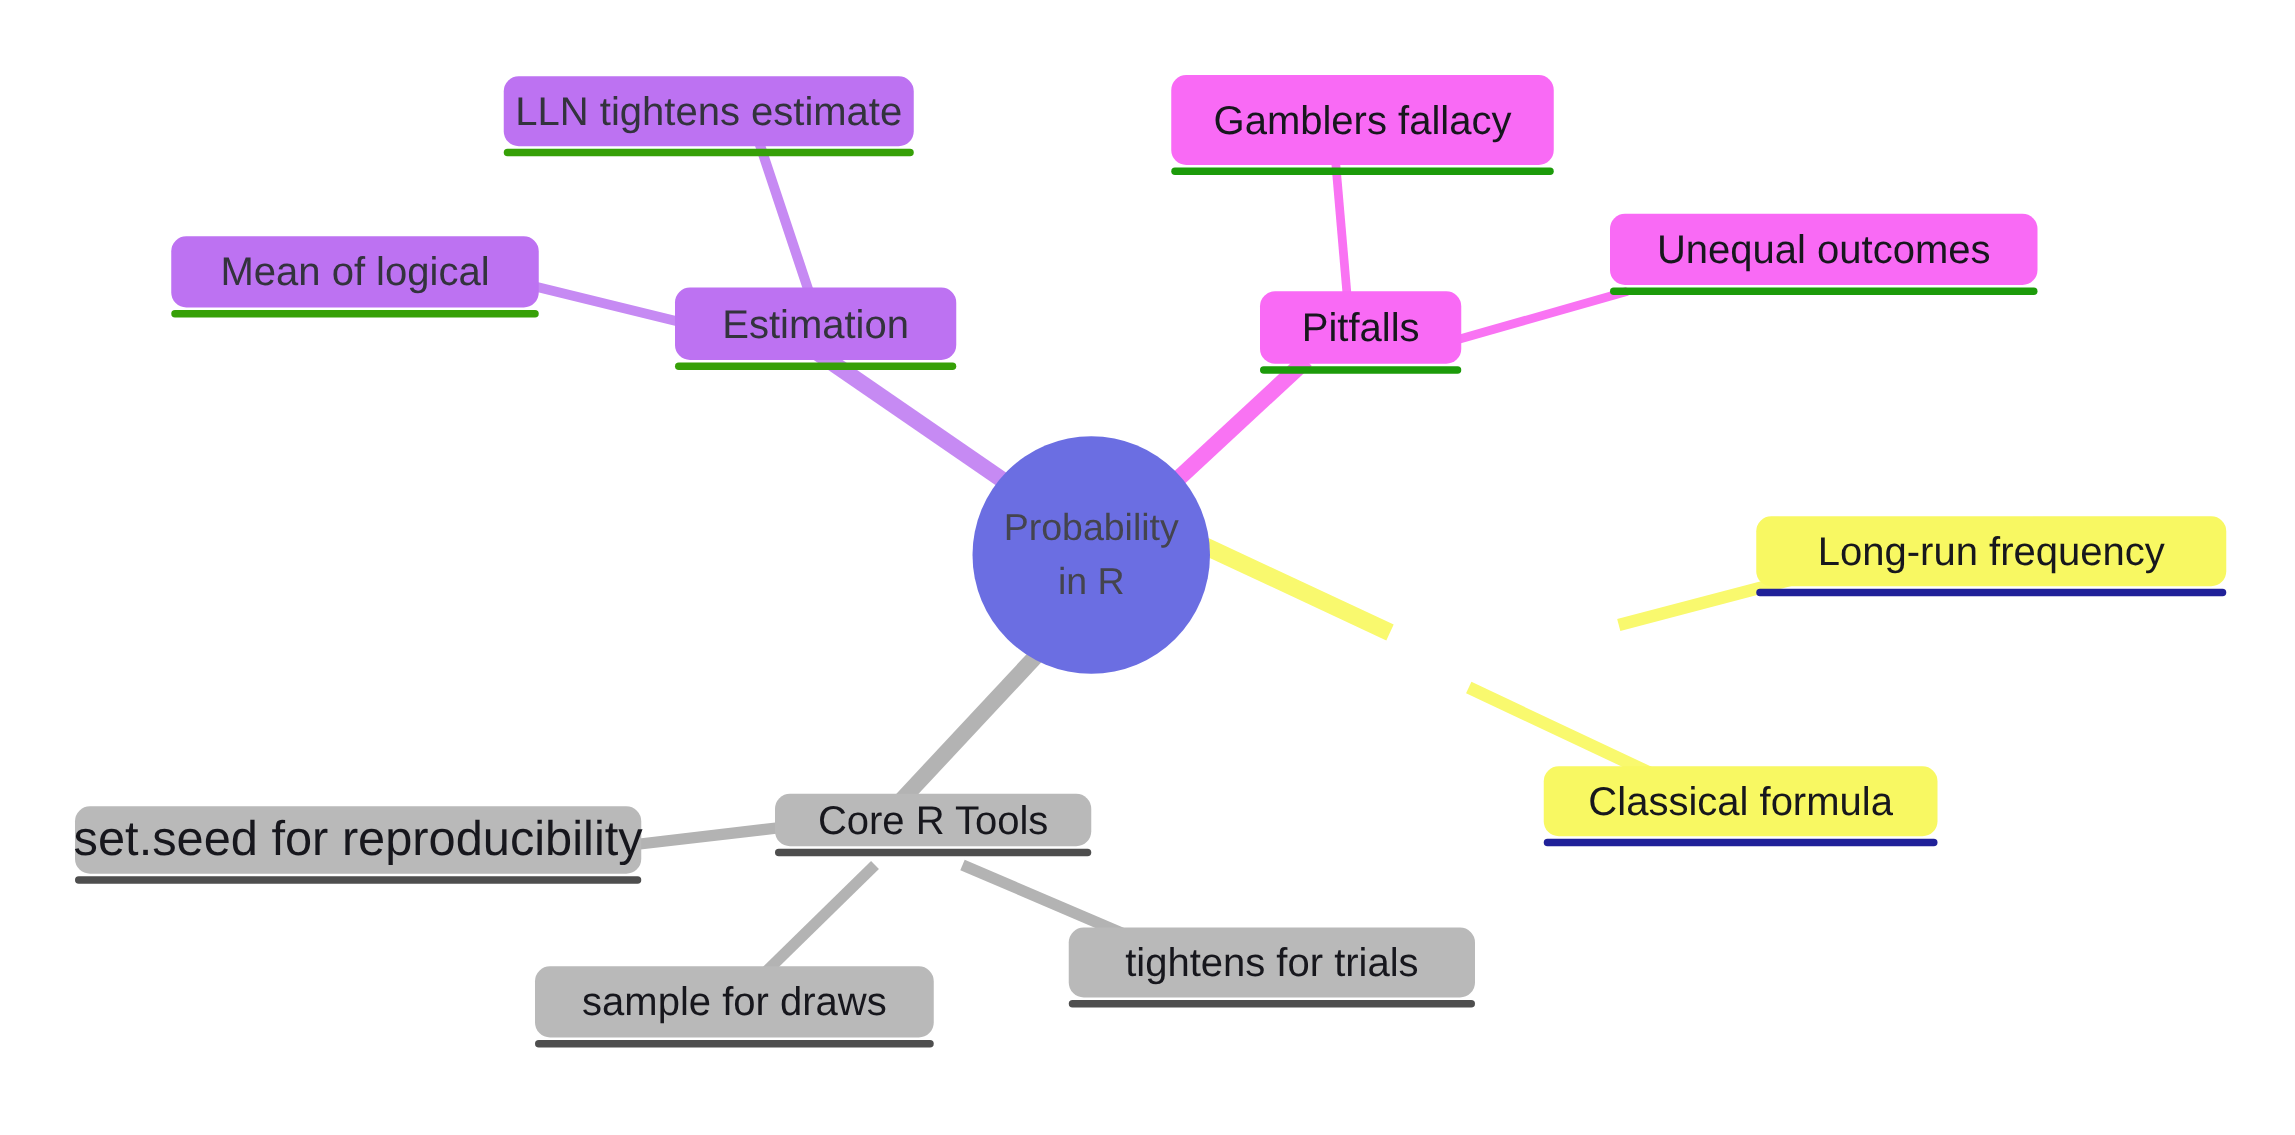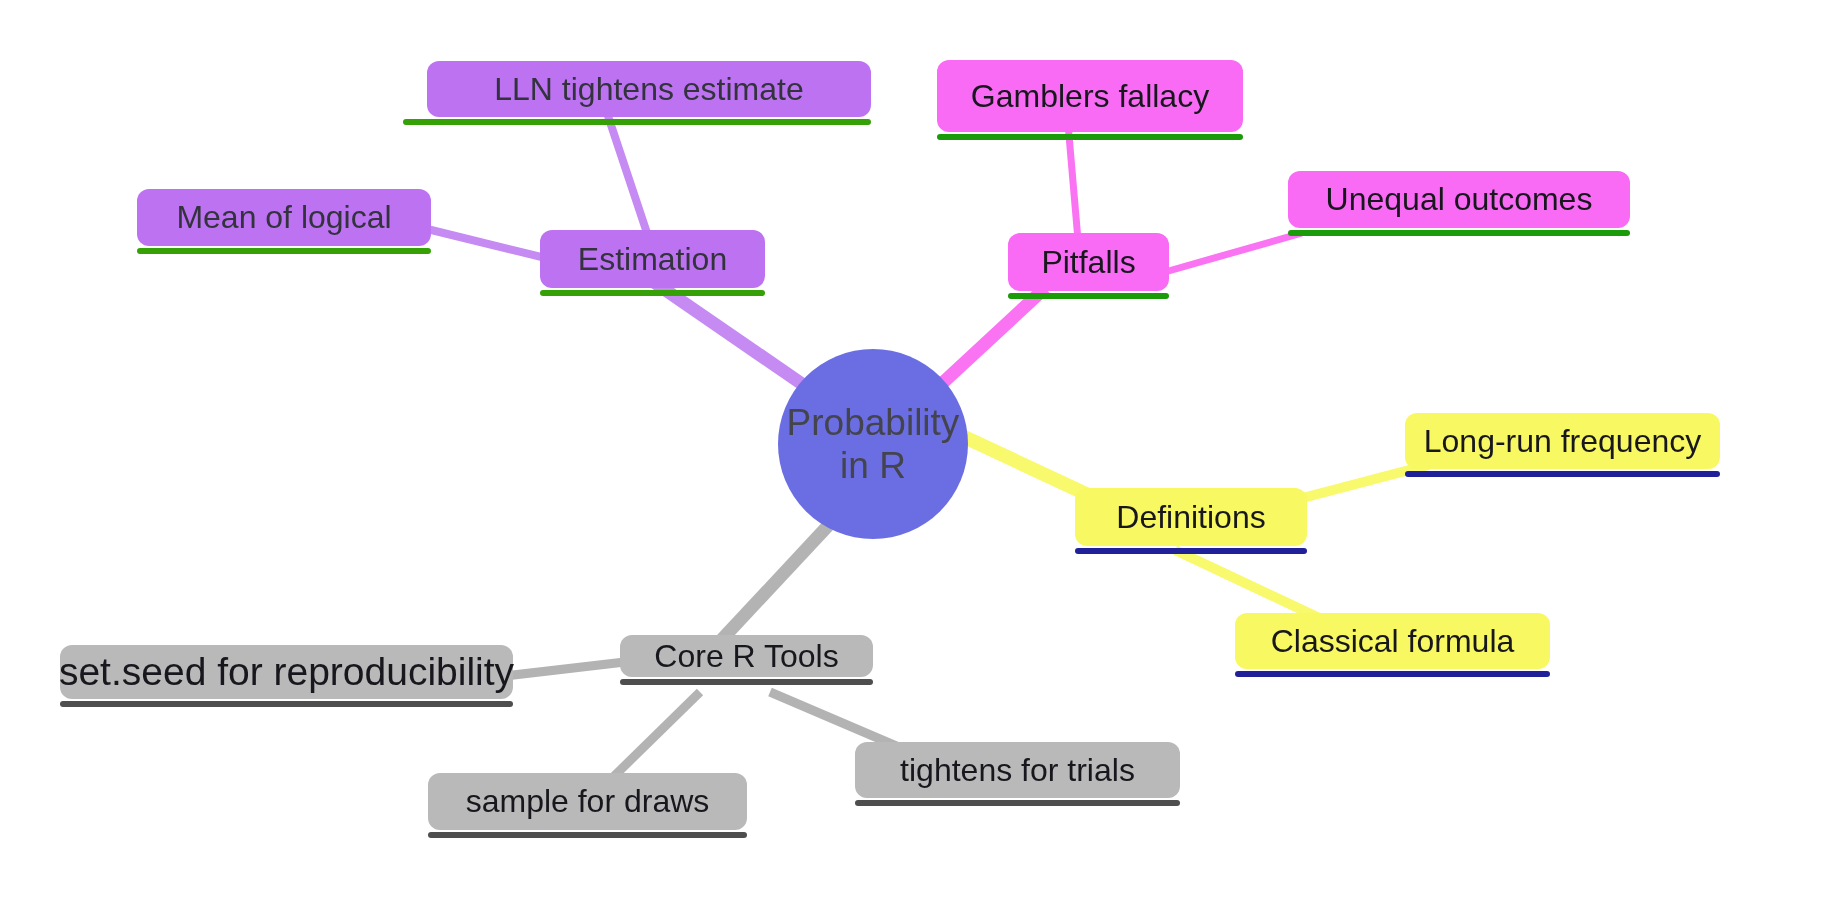--- a/index.html
+++ b/index.html
@@ -29,31 +29,31 @@
   .sec-pink .underline{background:#1c9b0a;}
   .sec-yellow .box{background:#f8f862;color:#17171d;}
   .sec-yellow .underline{background:#202199;}
   .sec-gray .box{background:#b9b9b9;color:#17171d;}
   .sec-gray .underline{background:#4e4e4e;}
   
   .n-center{
     left:778px;top:349px;width:190px;height:190px;
     background:#6b6ee2;border-radius:50%;
     display:flex;flex-direction:column;align-items:center;justify-content:center;
-    color:#44444e;font-size:37px;line-height:43px;z-index:1;
+    color:#44444e;font-size:30px;line-height:43px;z-index:1;
   }
   
   .n-estimation  {left:540px; top:230px;}  .n-estimation .box  {width:225px;height:58px;}
-  .n-lln         {left:403px; top:61px;}   .n-lln .box         {width:444px;height:56px;margin-left:24px;}
+  .n-lln         {left:403px; top:61px;}   .n-lln .box         {width:328px;height:56px;}
   .n-mean        {left:137px; top:189px;}  .n-mean .box        {width:294px;height:57px;}
   .n-pitfalls    {left:1008px;top:233px;}  .n-pitfalls .box    {width:161px;height:58px;}
   .n-gamblers    {left:937px; top:60px;}   .n-gamblers .box    {width:306px;height:72px;}
   .n-unequal     {left:1288px;top:171px;text-align:right;}  .n-unequal .box     {width:342px;height:57px;}
   .n-definitions {left:1075px;top:488px;}  .n-definitions .box {width:232px;height:58px;}
-  .n-longrun     {left:1405px;top:413px;}  .n-longrun .box     {width:315px;height:56px;}
+  .n-longrun     {left:1405px;top:413px;}  .n-longrun .box     {width:376px;height:56px;}
   .n-classical   {left:1235px;top:613px;}  .n-classical .box   {width:315px;height:56px;}
   .n-core        {left:620px; top:635px;}  .n-core .box        {width:253px;height:42px;}
   .n-setseed     {left:60px;  top:645px;}  .n-setseed .box     {width:453px;height:54px;font-size:39px;}
   .n-sample      {left:428px; top:773px;}  .n-sample .box      {width:319px;height:57px;text-align:center;}
   .n-replicate   {left:855px; top:742px;}  .n-replicate .box   {width:325px;height:56px;}
 </style>
 </head>
 <body>
 
 <div class="stage">
@@ -102,24 +102,20 @@
   </div>
   <div class="node n-gamblers sec-pink">
     <div class="box">Gamblers fallacy</div>
     <div class="underline"></div>
   </div>
   <div class="node n-unequal sec-pink">
     <div class="box">Unequal outcomes</div>
     <div class="underline"></div>
   </div>
 
-  <div class="node n-definitions sec-yellow">
-    <div class="box">Definitions</div>
-    <div class="underline"></div>
-  </div>
   <div class="node n-longrun sec-yellow">
     <div class="box">Long-run frequency</div>
     <div class="underline"></div>
   </div>
   <div class="node n-classical sec-yellow">
     <div class="box">Classical formula</div>
     <div class="underline"></div>
   </div>
 
   <div class="node n-core sec-gray">

